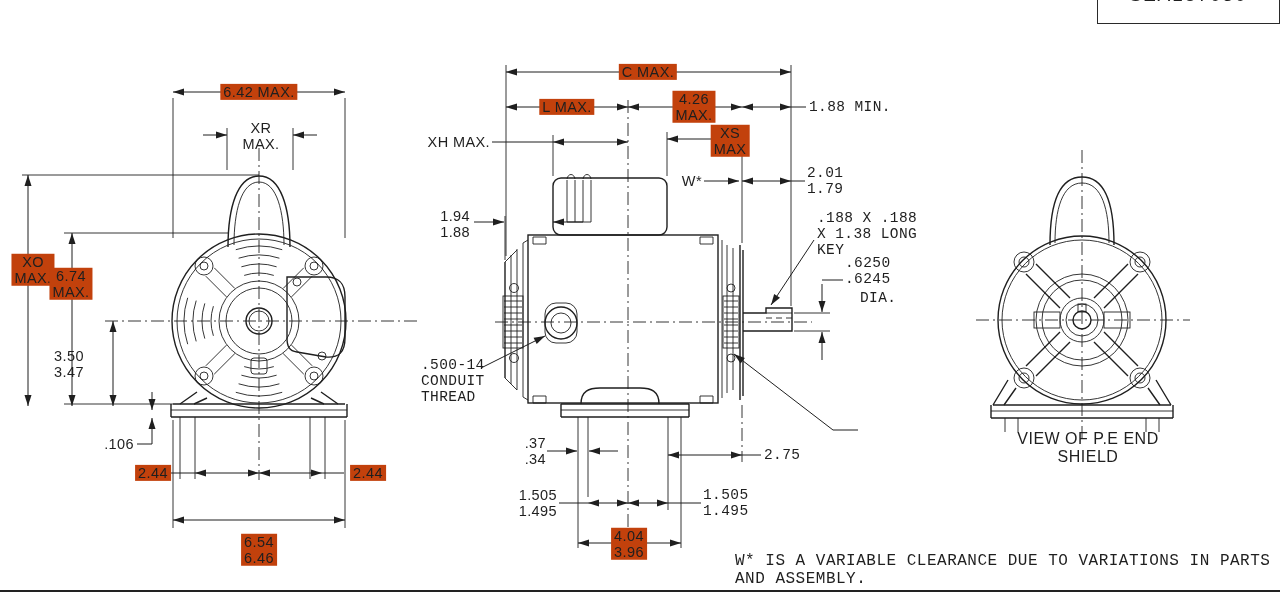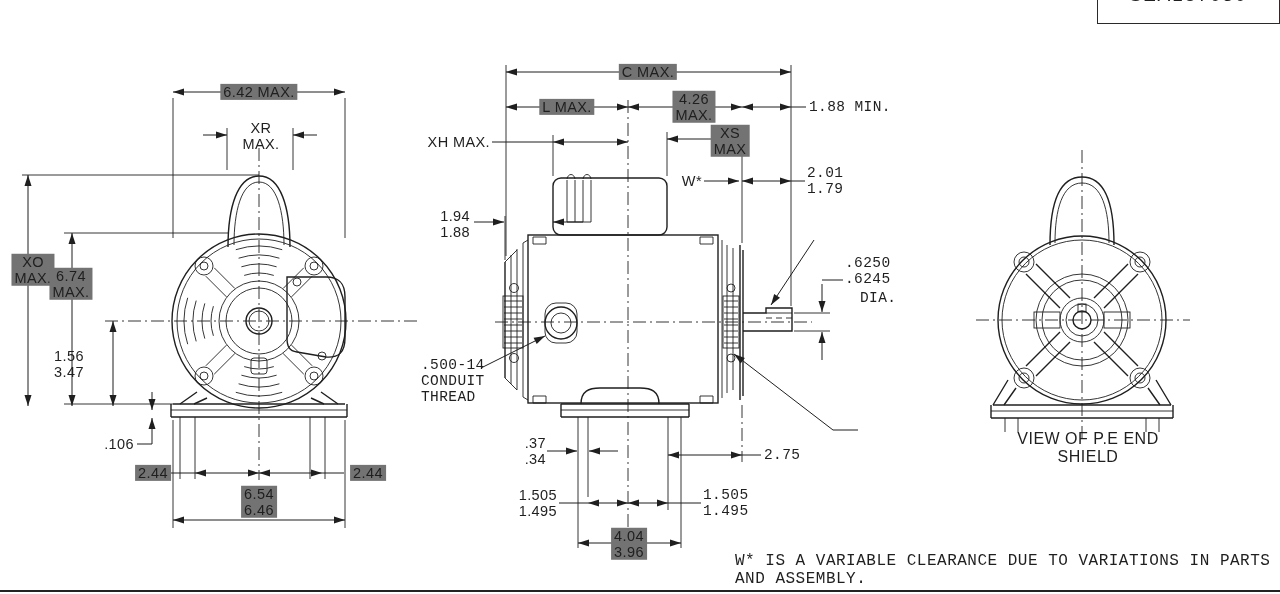--- a/index.html
+++ b/index.html
@@ -9,21 +9,21 @@
   .o{fill:none;stroke:#1f1f1f;stroke-width:1.4;}
   .t{fill:none;stroke:#1f1f1f;stroke-width:0.9;}
   .d{fill:none;stroke:#1f1f1f;stroke-width:1;}
   .cl{stroke-dasharray:13 4 2 4;}
   .hd{stroke-dasharray:6 4;}
   .lbl{position:absolute;font-size:14.5px;line-height:1.12;letter-spacing:.4px;
        white-space:pre-line;color:#1f1f1f;}
   .c{transform:translate(-50%,-50%);text-align:center;}
   .r{transform:translate(-100%,-50%);}
   .lf{transform:translate(0,-50%);text-align:left;font-family:Liberation Mono, monospace;}
-  .bg{background:#737373;padding:0 3px;}
+  .bg{background:#c2410c;padding:0 3px;}
   .small{font-size:12.5px;letter-spacing:.3px;}
   .note{font-size:16px;letter-spacing:.5px;}
   #codebox{position:absolute;left:1097px;top:-17px;width:181px;height:39px;
            border:1.6px solid #2a2a2a;display:flex;align-items:center;justify-content:center;}
   #codebox .code{font-size:19px;letter-spacing:2px;position:relative;top:-9px;}
   #botline{position:absolute;left:0;top:590px;width:1280px;border-top:2px solid #222;}
 </style>
 </head>
 <body>
 
@@ -240,44 +240,47 @@
   </g>
 </svg>
 
 <div class="lbl c bg" style="left:259px;top:92px">6.42 MAX.</div>
 <div class="lbl c" style="left:261px;top:136px">XR
 MAX.</div>
 <div class="lbl c bg" style="left:33px;top:270px">XO
 MAX.</div>
 <div class="lbl c bg" style="left:71px;top:284px">6.74
 MAX.</div>
-<div class="lbl c" style="left:69px;top:364px">1.56
+<div class="lbl c" style="left:69px;top:364px">3.50
 3.47</div>
 <div class="lbl r" style="left:134px;top:444px">.106</div>
 <div class="lbl c bg" style="left:153px;top:473px">2.44</div>
 <div class="lbl c bg" style="left:368px;top:473px">2.44</div>
-<div class="lbl c bg" style="left:259px;top:502px">6.54
+<div class="lbl c bg" style="left:259px;top:550px">6.54
 6.46</div>
 
 <div class="lbl c bg" style="left:648px;top:72px">C MAX.</div>
 <div class="lbl c bg" style="left:567px;top:107px">L MAX.</div>
 <div class="lbl c bg" style="left:694px;top:107px">4.26
 MAX.</div>
 <div class="lbl lf" style="left:809px;top:107px">1.88 MIN.</div>
 <div class="lbl r" style="left:490px;top:142px">XH MAX.</div>
 <div class="lbl c bg" style="left:730px;top:141px">XS
 MAX</div>
 <div class="lbl r" style="left:702px;top:181px">W*</div>
 <div class="lbl lf" style="left:807px;top:181px">2.01
 1.79</div>
 <div class="lbl r" style="left:470px;top:224px">1.94
 1.88</div>
 <div class="lbl lf" style="left:421px;top:381px">.500-14
 CONDUIT
 THREAD</div>
+<div class="lbl lf" style="left:817px;top:234px">.188 X .188
+X 1.38 LONG
+KEY</div>
 <div class="lbl lf" style="left:845px;top:271px">.6250
 .6245</div>
 <div class="lbl lf" style="left:860px;top:298px">DIA.</div>
 <div class="lbl r" style="left:546px;top:451px">.37
 .34</div>
 <div class="lbl lf" style="left:764px;top:455px">2.75</div>
 <div class="lbl r" style="left:557px;top:503px">1.505
 1.495</div>
 <div class="lbl lf" style="left:703px;top:503px">1.505
 1.495</div>

